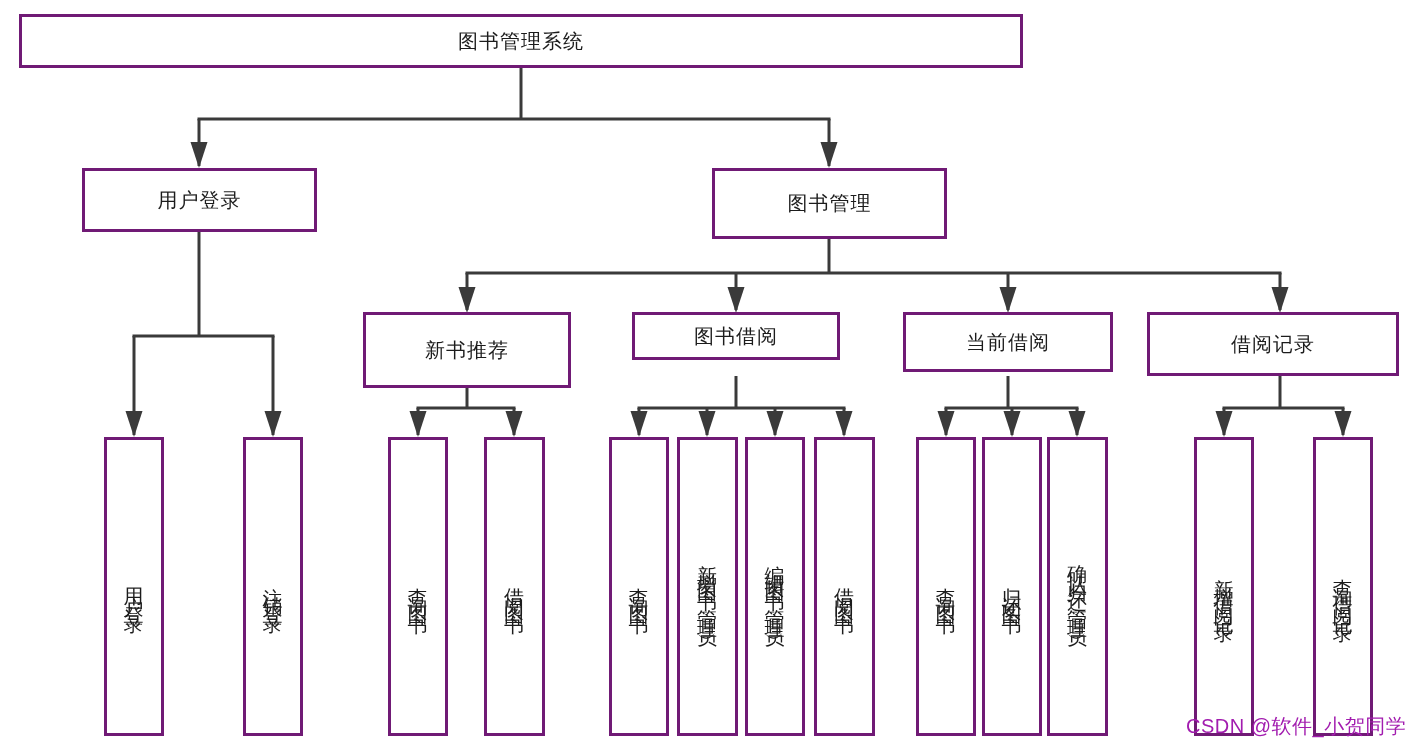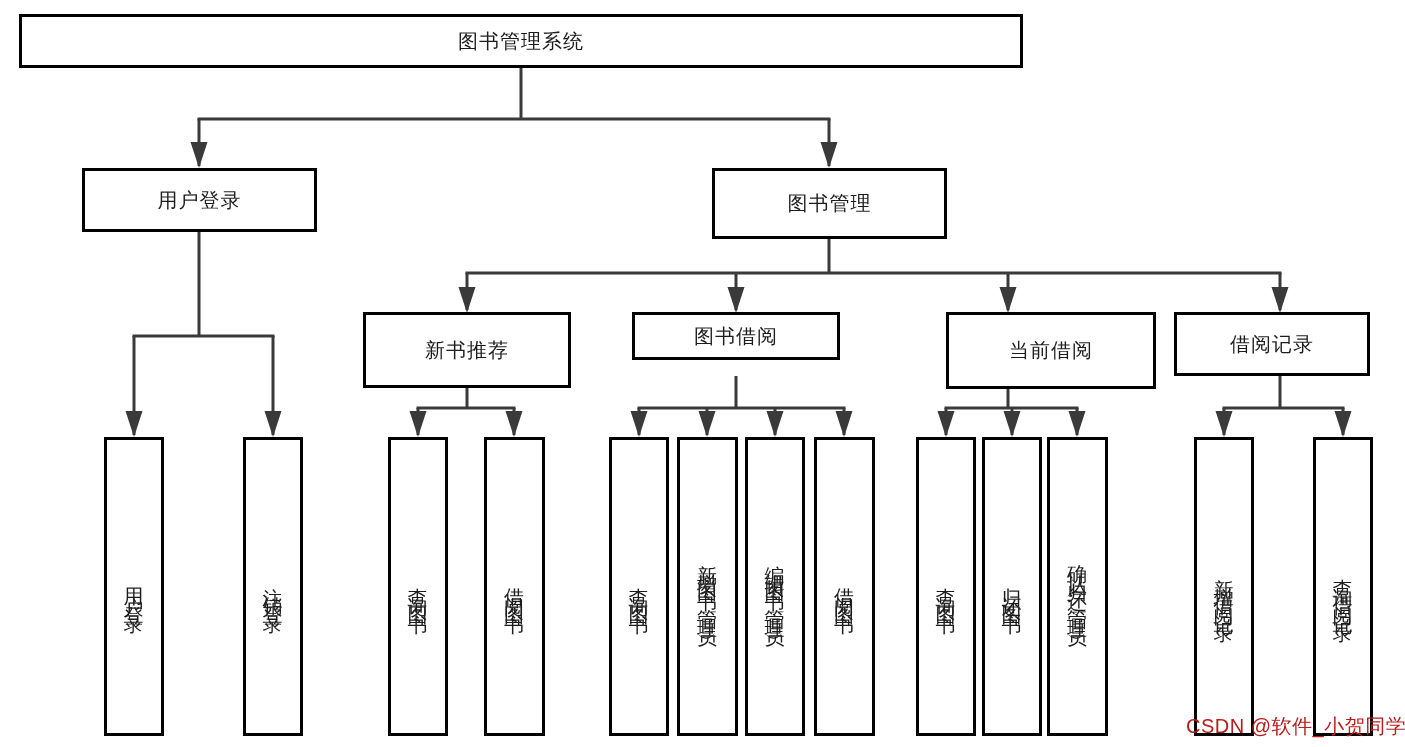--- a/index.html
+++ b/index.html
@@ -17,21 +17,21 @@
   }
   .connectors {
     position: absolute;
     left: 0;
     top: 0;
     z-index: 1;
   }
   .node {
     position: absolute;
     box-sizing: border-box;
-    border: 3px solid #000000;
+    border: 3px solid #701a75;
     background: #ffffff;
     color: #1c1c1c;
     display: flex;
     align-items: center;
     justify-content: center;
     font-size: 20px;
     letter-spacing: 1px;
     z-index: 2;
   }
   .node.h {
@@ -39,21 +39,21 @@
   }
   .node.v {
     writing-mode: vertical-rl;
     letter-spacing: 9px;
     line-height: 1;
     padding-top: 6px;
   }
   .watermark {
     position: absolute;
     z-index: 5;
-    color: #b91c1c;
+    color: #a21caf;
     font-size: 20px;
     letter-spacing: 0.5px;
     white-space: nowrap;
   }
 </style>
 </head>
 <body>
 
 <div class="canvas">
 
@@ -130,22 +130,22 @@
     </g>
   </svg>
 
   <div class="node h" style="left:19px; top:14px; width:1004px; height:54px;">图书管理系统</div>
 
   <div class="node h" style="left:82px; top:168px; width:235px; height:64px;">用户登录</div>
   <div class="node h" style="left:712px; top:168px; width:235px; height:71px;">图书管理</div>
 
   <div class="node h" style="left:363px; top:312px; width:208px; height:76px;">新书推荐</div>
   <div class="node h" style="left:632px; top:312px; width:208px; height:48px;">图书借阅</div>
-  <div class="node h" style="left:903px; top:312px; width:210px; height:77px;margin-left:43px;">当前借阅</div>
-  <div class="node h" style="left:1174px; top:312px; width:196px; height:64px;">借阅记录</div>
+  <div class="node h" style="left:903px; top:312px; width:210px; height:60px;">当前借阅</div>
+  <div class="node h" style="left:1147px; top:312px; width:252px; height:64px;">借阅记录</div>
 
   <div class="node v" style="left:104px; top:437px; width:60px; height:299px;">用户登录</div>
   <div class="node v" style="left:243px; top:437px; width:60px; height:299px;">注销登录</div>
 
   <div class="node v" style="left:388px; top:437px; width:60px; height:299px;">查询图书</div>
   <div class="node v" style="left:484px; top:437px; width:61px; height:299px;">借阅图书</div>
 
   <div class="node v" style="left:609px; top:437px; width:60px; height:299px;">查询图书</div>
   <div class="node v" style="left:677px; top:437px; width:61px; height:299px;">新增图书（管理员）</div>
   <div class="node v" style="left:745px; top:437px; width:60px; height:299px;">编辑图书（管理员）</div>

